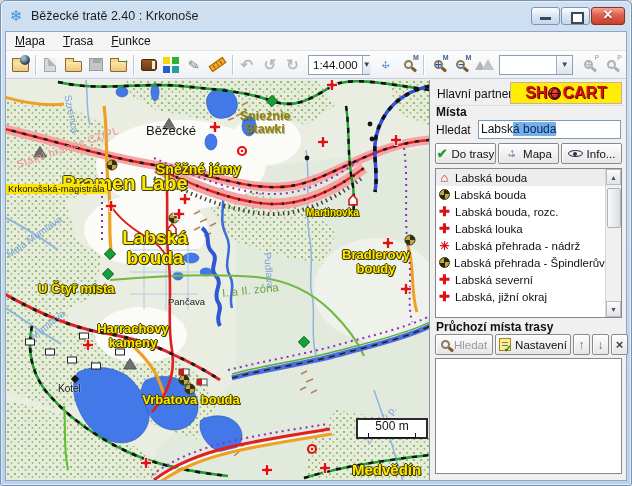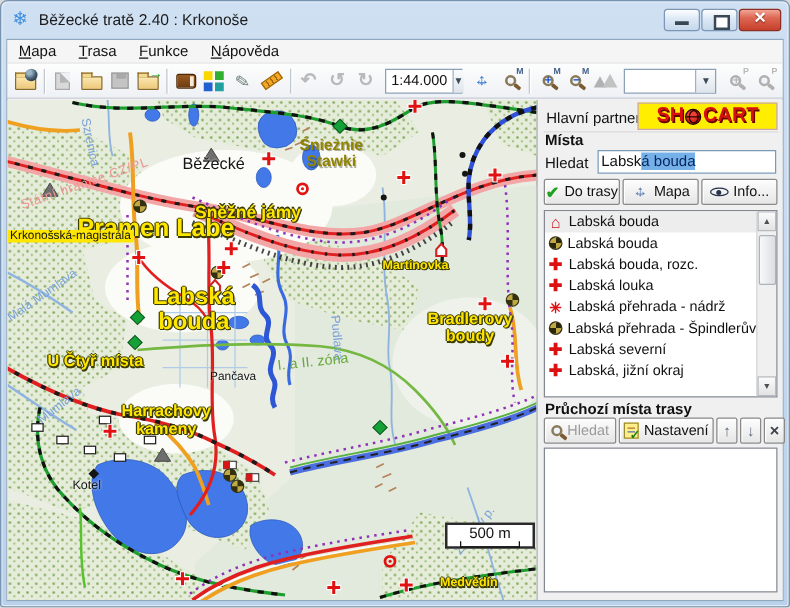--- a/index.html
+++ b/index.html
@@ -131,21 +131,20 @@
     <div class="winbtn max"></div>
     <div class="winbtn close"></div>
   </div>
 
   <div class="client">
 
     <div class="menubar">
       <div class="menu-item"><span class="hk">M</span><span>apa</span></div>
       <div class="menu-item"><span class="hk">T</span><span>rasa</span></div>
       <div class="menu-item"><span class="hk">F</span><span>unkce</span></div>
-      <div class="menu-item"><span class="hk">N</span><span>ápověda</span></div>
     </div>
 
     <div class="toolbar">
       <div class="tbtn">
           <span class="i-folder">
             <span class="i-globe"></span>
           </span>
         </div>
       <div class="tsep"></div>
       <div class="tbtn">
@@ -437,21 +436,22 @@
       <div class="lbl yellow" style="left:150px;top:82px;font-size:14px">Sněžné jámy</div>
       <div class="lbl yellow" style="left:56px;top:93px;font-size:20px">Pramen Labe</div>
       <div class="lbl hl-yellow" style="left:0px;top:104px;font-size:9.5px;position:absolute">Krkonošská-magistrála</div>
       <div class="lbl pink" style="left:8px;top:62px;font-size:10.5px;transform:rotate(-19deg)">Státní hranice CZ/PL</div>
       <div class="lbl yellow two" style="left:98px;top:148px;width:102px;font-size:19px">Labská bouda</div>
       <div class="lbl yellow" style="left:300px;top:128px;font-size:10px">Martinovka</div>
       <div class="lbl yellow two" style="left:322px;top:168px;width:96px;font-size:13px">Bradlerovy boudy</div>
       <div class="lbl yellow" style="left:32px;top:202px;font-size:13px">U Čtyř místa</div>
       <div class="lbl yellow two" style="left:76px;top:242px;width:102px;font-size:13px">Harrachovy kameny</div>
       <div class="lbl black" style="left:52px;top:304px;font-size:10px">Kotel</div>
-      <div class="lbl yellow" style="left:346px;top:382px;font-size:10px">Medvědín</div>
+      <div class="lbl yellow two" style="left:136px;top:313px;width:98px;font-size:13px">Vrbatova bouda</div>
+      <div class="lbl yellow" style="left:346px;top:382px;font-size:15px">Medvědín</div>
       <div class="lbl blue" style="left:-4px;top:152px;font-size:10px;transform:rotate(-35deg)">Malá Mumlava</div>
       <div class="lbl blue" style="left:22px;top:240px;font-size:10px;transform:rotate(-38deg)">Mumlava</div>
       <div class="lbl blue" style="left:266px;top:172px;font-size:10px;transform:rotate(85deg);transform-origin:left top">Pudlava</div>
       <div class="lbl green" style="left:216px;top:204px;font-size:11.5px;transform:rotate(-6deg)">I. a II. zóna</div>
       <div class="lbl black" style="left:162px;top:217px;font-size:9.5px">Pančava</div>
       <div class="lbl blue" style="left:66px;top:14px;font-size:10px;transform:rotate(78deg);transform-origin:left top">Szrenica</div>
       <div class="lbl blue" style="left:352px;top:340px;font-size:10px;transform:rotate(-52deg)">Žlabský p.</div>
 
       <div class="scalebox">
         <span>500 m</span>

